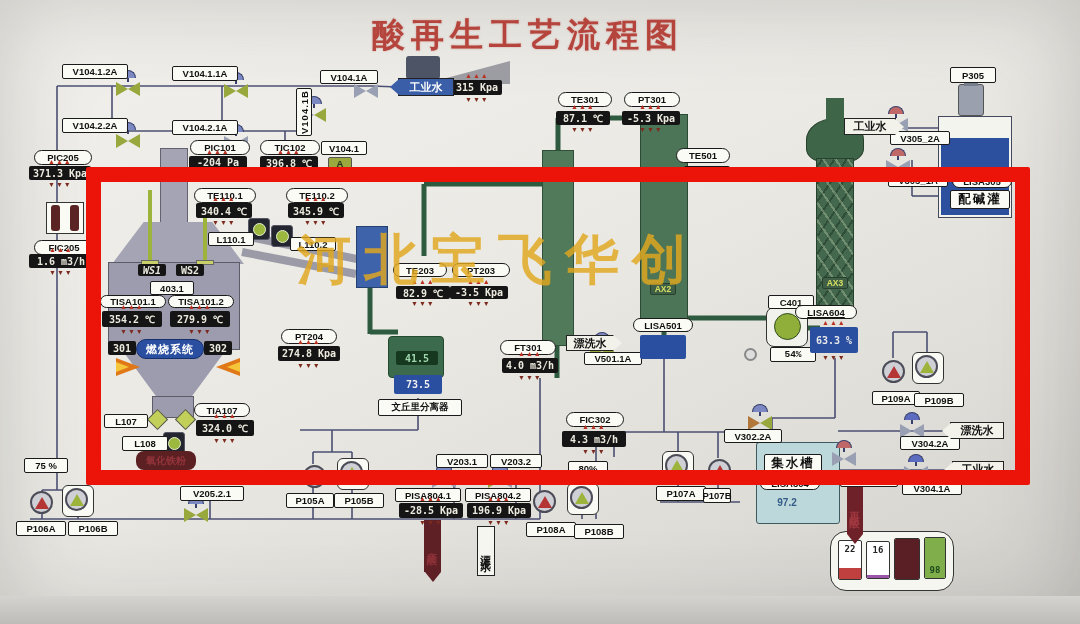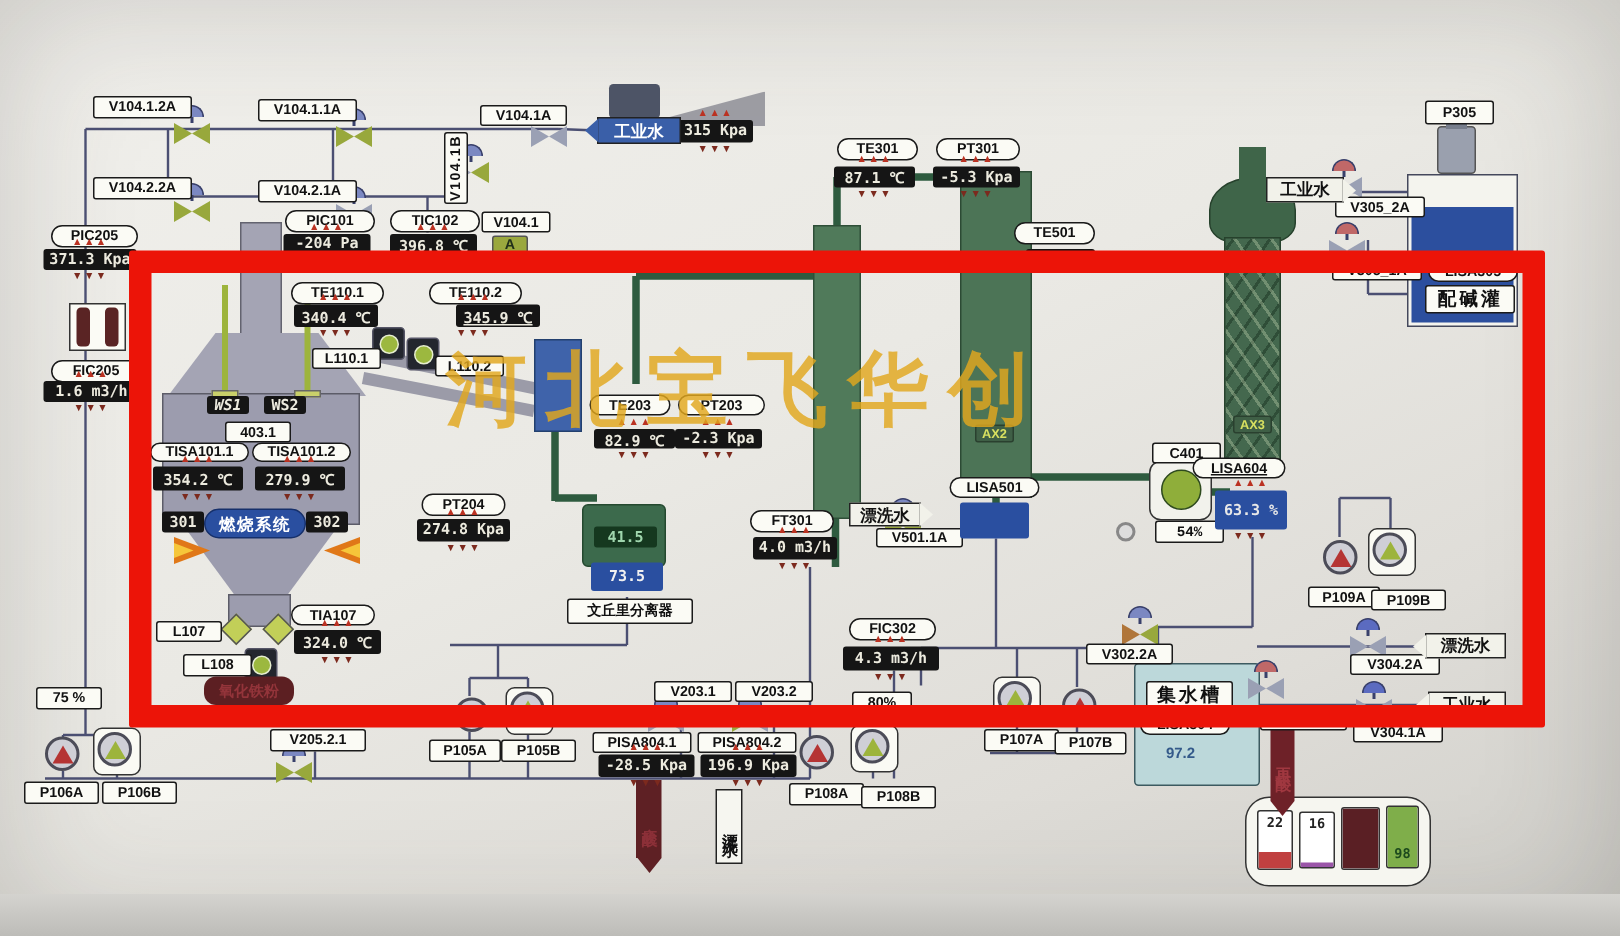--- a/index.html
+++ b/index.html
@@ -206,21 +206,21 @@
       <div class="lbl b" style="left: 490px; top: 454px; width: 52px; height: 14px;">V203.2</div>
       <div class="lbl b" style="left: 395px; top: 488px; width: 66px; height: 14px;">PISA804.1</div>
       <div class="lbl b" style="left: 465px; top: 488px; width: 66px; height: 14px;">PISA804.2</div>
       <div class="lbl b" style="left: 286px; top: 493px; width: 48px; height: 15px;">P105A</div>
       <div class="lbl b" style="left: 334px; top: 493px; width: 50px; height: 15px;">P105B</div>
       <div class="lbl b" style="left: 526px; top: 522px; width: 50px; height: 15px;">P108A</div>
       <div class="lbl b" style="left: 574px; top: 524px; width: 50px; height: 15px;">P108B</div>
       <div class="lbl o" style="left: 566px; top: 412px; width: 58px; height: 15px;">FIC302</div>
       <div class="lbl b" style="left: 568px; top: 461px; width: 40px; height: 15px;">80%</div>
       <div class="lbl b" style="left: 656px; top: 486px; width: 50px; height: 15px;">P107A</div>
-      <div class="lbl b" style="left: 703px; top: 488px; width: 48px; height: 15px;">P107B</div>
+      <div class="lbl b" style="left: 703px; top: 488px; width: 28px; height: 15px;">P107B</div>
       <div class="lbl o" style="left: 558px; top: 92px; width: 54px; height: 15px;">TE301</div>
       <div class="lbl o" style="left: 624px; top: 92px; width: 56px; height: 15px;">PT301</div>
       <div class="lbl o" style="left: 676px; top: 148px; width: 54px; height: 15px;">TE501</div>
       <div class="lbl o" style="left: 633px; top: 318px; width: 60px; height: 14px;">LISA501</div>
       <div class="lbl b" style="left: 768px; top: 295px; width: 46px; height: 14px;">C401</div>
       <div class="lbl b" style="left: 770px; top: 347px; width: 46px; height: 15px; font-family: Liberation Mono, monospace;">54%</div>
       <div class="lbl p" style="left: 650px; top: 283px; width: 26px; height: 12px;">AX2</div>
       <div class="lbl p" style="left: 822px; top: 277px; width: 26px; height: 12px;">AX3</div>
       <div class="lbl o" style="left: 795px; top: 305px; width: 62px; height: 14px; text-decoration: underline;">LISA604</div>
       <div class="lbl b" style="left: 584px; top: 352px; width: 58px; height: 13px;">V501.1A</div>
@@ -248,21 +248,21 @@
       <div class="tri" style="left: 206px; top: 170px; color: rgb(124, 42, 30);">▼▼▼</div>
       <div class="disp" style="left: 260px; top: 156px; width: 58px; height: 13px; text-align: right;">396.8 ℃</div>
       <div class="tri" style="left: 277px; top: 148px; color: rgb(187, 50, 34);">▲▲▲</div>
       <div class="tri" style="left: 277px; top: 170px; color: rgb(124, 42, 30);">▼▼▼</div>
       <div class="disp" style="left: 452px; top: 80px; width: 50px; height: 15px;">315 Kpa</div>
       <div class="tri" style="left: 465px; top: 72px; color: rgb(187, 50, 34);">▲▲▲</div>
       <div class="tri" style="left: 465px; top: 96px; color: rgb(124, 42, 30);">▼▼▼</div>
       <div class="disp" style="left: 196px; top: 203px; width: 56px; height: 15px;">340.4 ℃</div>
       <div class="tri" style="left: 212px; top: 195px; color: rgb(187, 50, 34);">▲▲▲</div>
       <div class="tri" style="left: 212px; top: 219px; color: rgb(124, 42, 30);">▼▼▼</div>
-      <div class="disp" style="left: 304px; top: 203px; width: 56px; height: 15px; text-decoration: underline;">345.9 ℃</div>
+      <div class="disp" style="left: 288px; top: 203px; width: 56px; height: 15px;">345.9 ℃</div>
       <div class="tri" style="left: 304px; top: 195px; color: rgb(187, 50, 34);">▲▲▲</div>
       <div class="tri" style="left: 304px; top: 219px; color: rgb(124, 42, 30);">▼▼▼</div>
       <div class="disp" style="left: 138px; top: 264px; width: 28px; height: 12px; font-style: italic;">WS1</div>
       <div class="disp" style="left: 176px; top: 264px; width: 28px; height: 12px;">WS2</div>
       <div class="disp" style="left: 102px; top: 311px; width: 60px; height: 16px;">354.2 ℃</div>
       <div class="tri" style="left: 120px; top: 303px; color: rgb(187, 50, 34);">▲▲▲</div>
       <div class="tri" style="left: 120px; top: 328px; color: rgb(124, 42, 30);">▼▼▼</div>
       <div class="disp" style="left: 170px; top: 311px; width: 60px; height: 16px;">279.9 ℃</div>
       <div class="tri" style="left: 188px; top: 303px; color: rgb(187, 50, 34);">▲▲▲</div>
       <div class="tri" style="left: 188px; top: 328px; color: rgb(124, 42, 30);">▼▼▼</div>
@@ -271,21 +271,21 @@
       <div class="disp" style="left: 196px; top: 420px; width: 58px; height: 16px;">324.0 ℃</div>
       <div class="tri" style="left: 213px; top: 412px; color: rgb(187, 50, 34);">▲▲▲</div>
       <div class="tri" style="left: 213px; top: 437px; color: rgb(124, 42, 30);">▼▼▼</div>
       <div class="disp" style="left: 136px; top: 451px; width: 60px; height: 19px; background: rgb(92, 31, 34); color: rgb(147, 52, 58); border-radius: 8px;">氧化铁粉</div>
       <div class="disp" style="left: 278px; top: 346px; width: 62px; height: 15px;">274.8 Kpa</div>
       <div class="tri" style="left: 297px; top: 338px; color: rgb(187, 50, 34);">▲▲▲</div>
       <div class="tri" style="left: 297px; top: 362px; color: rgb(124, 42, 30);">▼▼▼</div>
       <div class="disp" style="left: 396px; top: 286px; width: 54px; height: 13px;">82.9 ℃</div>
       <div class="tri" style="left: 411px; top: 278px; color: rgb(187, 50, 34);">▲▲▲</div>
       <div class="tri" style="left: 411px; top: 300px; color: rgb(124, 42, 30);">▼▼▼</div>
-      <div class="disp" style="left: 450px; top: 286px; width: 58px; height: 13px;">-2.3 Kpa</div>
+      <div class="disp" style="left: 450px; top: 286px; width: 58px; height: 13px;">-3.5 Kpa</div>
       <div class="tri" style="left: 467px; top: 278px; color: rgb(187, 50, 34);">▲▲▲</div>
       <div class="tri" style="left: 467px; top: 300px; color: rgb(124, 42, 30);">▼▼▼</div>
       <div class="disp" style="left: 396px; top: 351px; width: 42px; height: 14px; background: rgb(21, 56, 31); color: rgb(159, 214, 173);">41.5</div>
       <div class="disp" style="left: 394px; top: 375px; width: 48px; height: 19px; background: rgb(42, 79, 160); color: rgb(240, 240, 240);">73.5</div>
       <div class="disp" style="left: 502px; top: 358px; width: 56px; height: 15px;">4.0 m3/h</div>
       <div class="tri" style="left: 518px; top: 350px; color: rgb(187, 50, 34);">▲▲▲</div>
       <div class="tri" style="left: 518px; top: 374px; color: rgb(124, 42, 30);">▼▼▼</div>
       <div class="disp" style="left: 556px; top: 111px; width: 54px; height: 14px;">87.1 ℃</div>
       <div class="tri" style="left: 571px; top: 103px; color: rgb(187, 50, 34);">▲▲▲</div>
       <div class="tri" style="left: 571px; top: 126px; color: rgb(124, 42, 30);">▼▼▼</div>
@@ -499,16 +499,17 @@
       <div class="ind" style="left: 744px; top: 348px; width: 13px; height: 13px; background: rgb(221, 221, 221); border: 2px solid rgb(136, 136, 136); border-radius: 50%;"></div>
       <div class="flame" style="left: 116px; top: 357px; width: 26px; height: 20px;">
         <i style="border-top: 9px solid transparent; border-bottom: 9px solid transparent; border-left: 24px solid rgb(224, 120, 24); left: 0px; top: 1px;"></i>
         <i style="border-top: 5px solid transparent; border-bottom: 5px solid transparent; border-left: 13px solid rgb(246, 198, 58); left: 0px; top: 5px;"></i>
       </div>
       <div class="flame" style="left: 214px; top: 357px; width: 26px; height: 20px;">
         <i style="border-top: 9px solid transparent; border-bottom: 9px solid transparent; border-right: 24px solid rgb(224, 120, 24); right: 0px; top: 1px;"></i>
         <i style="border-top: 5px solid transparent; border-bottom: 5px solid transparent; border-right: 13px solid rgb(246, 198, 58); right: 0px; top: 5px;"></i>
       </div>
     </div>
+  <div id="title">酸再生工艺流程图</div>
   <div id="floor"></div>
   <div id="redbox" style="border-color: rgb(236, 20, 8);"></div>
   <div id="wm1" class="wm" style="color: rgb(226, 168, 30); opacity: 0.82;">河北宝飞华创</div>
 </div>
 
 </body></html>

